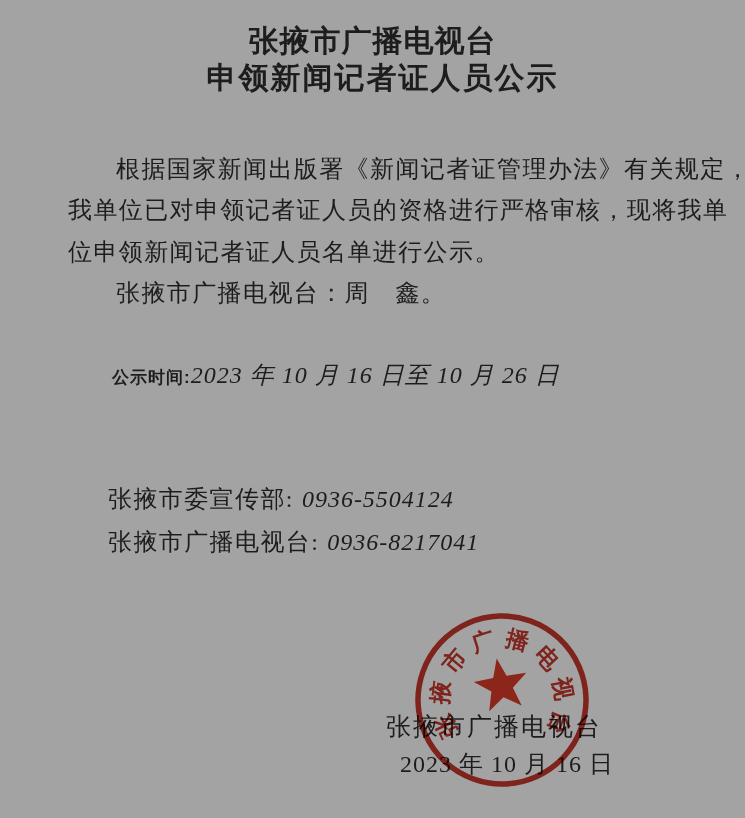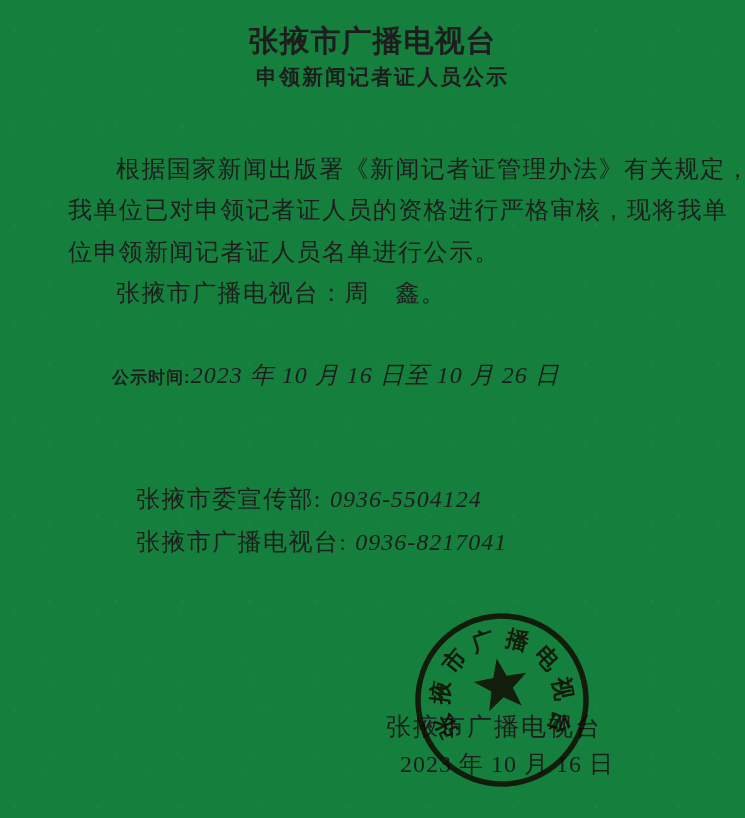--- a/index.html
+++ b/index.html
@@ -1,50 +1,50 @@
 <!DOCTYPE html>
 <html><head>
 <meta charset="utf-8">
 <style>
   html,body{margin:0;padding:0;}
   .page{
     position:relative;
     width:745px;height:818px;
-    background:#15803d;
+    background:#a3a3a3;
     color:#1d1d1d;
     font-family:"Liberation Serif","DejaVu Serif",serif;
     overflow:hidden;
   }
   
   .page::before{
     content:"";position:absolute;inset:0;
     background:
       radial-gradient(circle at 18% 32%, rgba(180,170,160,.05) 0 1px, transparent 2px),
       radial-gradient(circle at 73% 61%, rgba(180,170,160,.05) 0 1px, transparent 2px),
       radial-gradient(circle at 44% 82%, rgba(180,170,160,.04) 0 1px, transparent 2px);
     background-size:83px 97px,67px 79px,101px 113px;
     pointer-events:none;
   }
   .title{
     position:absolute;top:22px;left:0;right:0;
     text-align:center;font-weight:700;line-height:37px;
   }
   .title .t1{font-size:30px;letter-spacing:1px;}
-  .title .t2{font-size:21px;letter-spacing:2px;padding-left:20px;}
+  .title .t2{font-size:30px;letter-spacing:2px;padding-left:20px;}
   .bline{
     position:absolute;left:68px;
     font-size:24px;letter-spacing:1.4px;white-space:nowrap;
   }
   .indent{left:116px;}
   .boldlabel{
     font-family:"Liberation Sans","DejaVu Sans",sans-serif;
     font-weight:700;font-size:17px;letter-spacing:1px;
   }
   .num{letter-spacing:1px;font-style:italic;}
-  .phone-org{margin-right:8px;margin-left:28px;}
+  .phone-org{margin-right:8px;}
   .sig{
     position:absolute;white-space:nowrap;font-size:25px;letter-spacing:2px;
   }
   .seal{
     position:absolute;left:400px;top:598px;width:204px;height:204px;
     mix-blend-mode:multiply;opacity:.93;
     transform:rotate(-2deg);
   }
   .seal text{
     font-family:"Liberation Serif","DejaVu Serif",serif;

